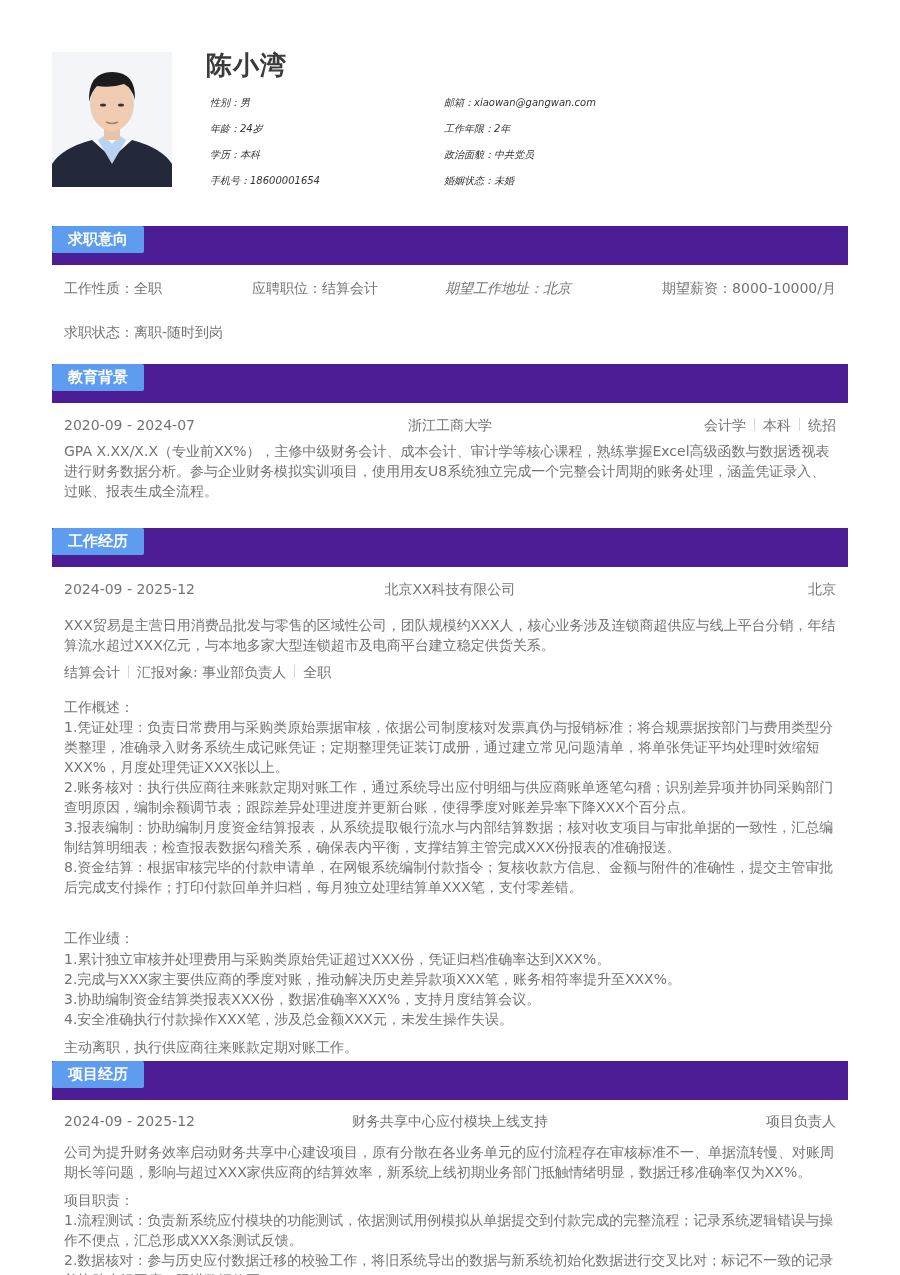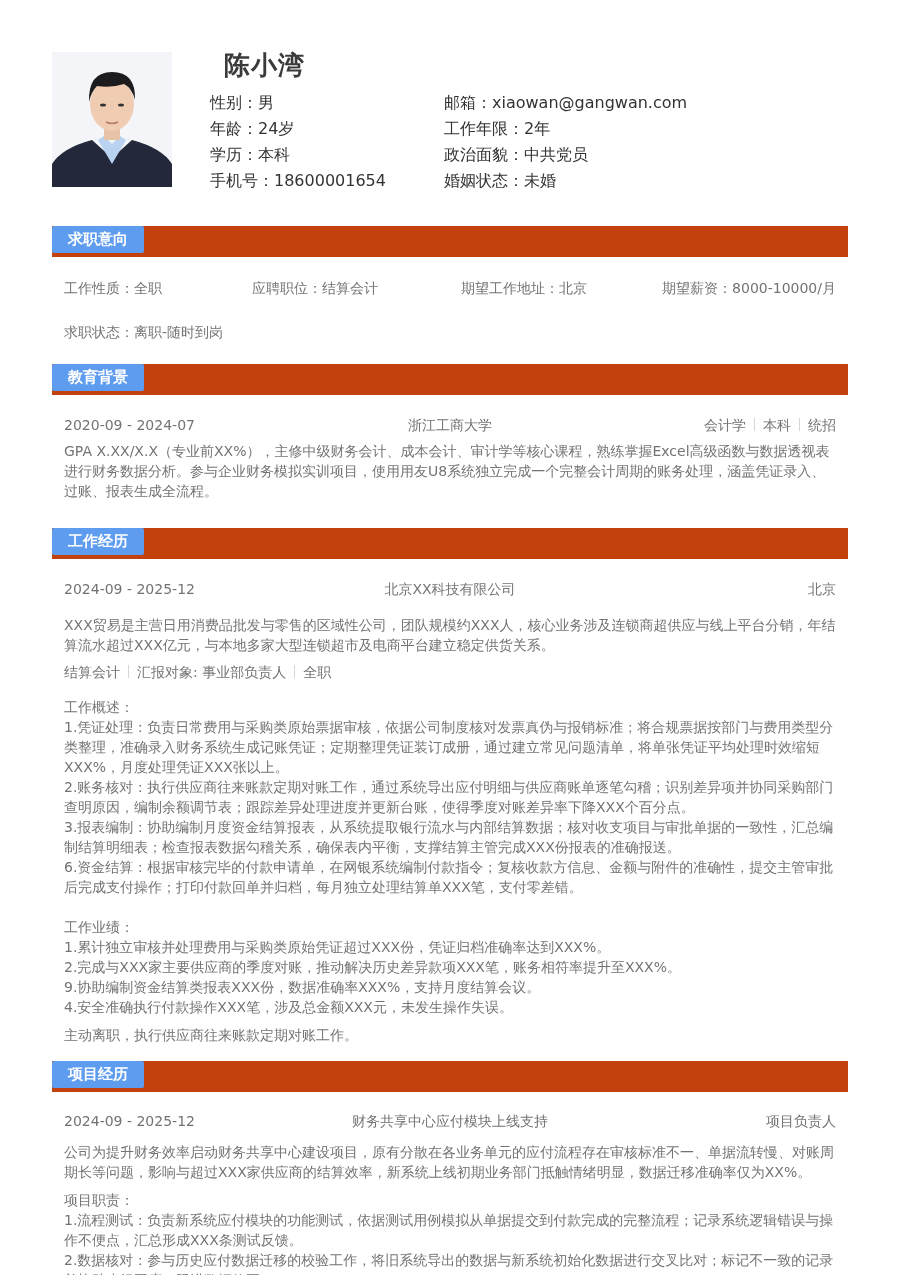--- a/index.html
+++ b/index.html
@@ -1,23 +1,23 @@
 <!DOCTYPE html>
 <html><head>
   <meta charset="utf-8">
   <style>
     * { box-sizing: border-box; margin: 0; padding: 0; }
     html, body { width: 900px; height: 1275px; overflow: hidden; background: #ffffff; }
     body { font-family: "DejaVu Sans", "Liberation Sans", sans-serif; color: #333333; font-size: 14px; position: relative; }
     .photo { position: absolute; left: 52px; top: 52px; width: 120px; height: 135px; background: #eef1f5; overflow: hidden; }
-    .name { position: absolute; left: 224px; top: 48px; font-size: 26px; font-weight: bold; color: #3a3a3a; letter-spacing: 1px; }
+    .name { position: absolute; left: 206px; top: 48px; font-size: 26px; font-weight: bold; color: #3a3a3a; letter-spacing: 1px; }
     .info-col { position: absolute; top: 93px; }
-    .info-row { height: 26px; line-height: 20px; font-size: 16px; color: #333; white-space: nowrap; }
+    .info-row { height: 26px; line-height: 20px; font-size: 10px; color: #333; white-space: nowrap; font-style: italic; }
     .info-row .lbl { color: #333; }
-    .section-bar { position: absolute; left: 52px; width: 796px; height: 31px; background: #c2410c; }
+    .section-bar { position: absolute; left: 52px; width: 796px; height: 39px; background: #4c1d95; }
     .section-bar .tag { display: inline-block; height: 27px; line-height: 27px; padding: 0 16px; background: #5e9cf0; color: #fff; font-weight: bold; font-size: 15px; border-radius: 2px; }
     .block { position: absolute; left: 64px; width: 772px; font-size: 14px; color: #737373; line-height: 20px; }
     .row3 { display: flex; justify-content: space-between; align-items: center; height: 20px; }
     .row3 .mid { position: absolute; left: 0; right: 0; text-align: center; pointer-events: none; }
     .row3 .mid span { pointer-events: auto; }
     .sep { display: inline-block; width: 1px; height: 13px; background: #d6d6d6; margin: 0 8px; vertical-align: -1px; }
     .para { margin-top: 0; }
     .intent-line { display: flex; height: 20px; }
     .kv { white-space: nowrap; }
   </style>
@@ -54,21 +54,21 @@
   <div class="info-row"><span class="lbl">婚姻状态：</span><span>未婚</span></div>
 </div>
 
 <div class="section-bar" style="top:226px;">
   <span class="tag">求职意向</span>
 </div>
 <div class="block" style="top:278px;">
   <div class="intent-line" style="position:relative;">
     <span class="kv" style="position:absolute;left:0;"><span>工作性质：</span><span>全职</span></span>
     <span class="kv" style="position:absolute;left:188px;"><span>应聘职位：</span><span>结算会计</span></span>
-    <span class="kv" style="position:absolute;left:397px;"><span>期望工作地址：</span><span>北京</span></span>
+    <span class="kv" style="position:absolute;left:381px;font-style:italic;"><span>期望工作地址：</span><span>北京</span></span>
     <span class="kv" style="position:absolute;right:0;"><span>期望薪资：</span><span>8000-10000/月</span></span>
   </div>
   <div class="intent-line" style="margin-top:24px;">
     <span class="kv"><span>求职状态：</span><span>离职-随时到岗</span></span>
   </div>
 </div>
 
 <div class="section-bar" style="top:364px;">
   <span class="tag">教育背景</span>
 </div>
@@ -89,25 +89,25 @@
     <span>2024-09 - 2025-12</span>
     <div class="mid"><span>北京XX科技有限公司</span></div>
     <span>北京</span>
   </div>
   <div style="margin-top:16px;">XXX贸易是主营日用消费品批发与零售的区域性公司，团队规模约XXX人，核心业务涉及连锁商超供应与线上平台分销，年结算流水超过XXX亿元，与本地多家大型连锁超市及电商平台建立稳定供货关系。</div>
   <div style="margin-top:7px;"><span>结算会计</span><span class="sep"></span><span>汇报对象: 事业部负责人</span><span class="sep"></span><span>全职</span></div>
   <div style="margin-top:15px;">工作概述：</div>
   <div>1.凭证处理：负责日常费用与采购类原始票据审核，依据公司制度核对发票真伪与报销标准；将合规票据按部门与费用类型分类整理，准确录入财务系统生成记账凭证；定期整理凭证装订成册，通过建立常见问题清单，将单张凭证平均处理时效缩短XXX%，月度处理凭证XXX张以上。</div>
   <div>2.账务核对：执行供应商往来账款定期对账工作，通过系统导出应付明细与供应商账单逐笔勾稽；识别差异项并协同采购部门查明原因，编制余额调节表；跟踪差异处理进度并更新台账，使得季度对账差异率下降XXX个百分点。</div>
   <div>3.报表编制：协助编制月度资金结算报表，从系统提取银行流水与内部结算数据；核对收支项目与审批单据的一致性，汇总编制结算明细表；检查报表数据勾稽关系，确保表内平衡，支撑结算主管完成XXX份报表的准确报送。</div>
-  <div>6.资金结算：根据审核完毕的付款申请单，在网银系统编制付款指令；复核收款方信息、金额与附件的准确性，提交主管审批后完成支付操作；打印付款回单并归档，每月独立处理结算单XXX笔，支付零差错。</div>
-  <div style="margin-top:20px;">工作业绩：</div>
+  <div>8.资金结算：根据审核完毕的付款申请单，在网银系统编制付款指令；复核收款方信息、金额与附件的准确性，提交主管审批后完成支付操作；打印付款回单并归档，每月独立处理结算单XXX笔，支付零差错。</div>
+  <div style="margin-top:32px;font-family:Liberation Mono, monospace;">工作业绩：</div>
   <div>1.累计独立审核并处理费用与采购类原始凭证超过XXX份，凭证归档准确率达到XXX%。</div>
   <div>2.完成与XXX家主要供应商的季度对账，推动解决历史差异款项XXX笔，账务相符率提升至XXX%。</div>
-  <div>9.协助编制资金结算类报表XXX份，数据准确率XXX%，支持月度结算会议。</div>
+  <div>3.协助编制资金结算类报表XXX份，数据准确率XXX%，支持月度结算会议。</div>
   <div>4.安全准确执行付款操作XXX笔，涉及总金额XXX元，未发生操作失误。</div>
   <div style="margin-top:8px;">主动离职，执行供应商往来账款定期对账工作。</div>
 </div>
 
 <div class="section-bar" style="top:1061px;">
   <span class="tag">项目经历</span>
 </div>
 <div class="block" style="top:1111px;">
   <div class="row3" style="position:relative;">
     <span>2024-09 - 2025-12</span>

